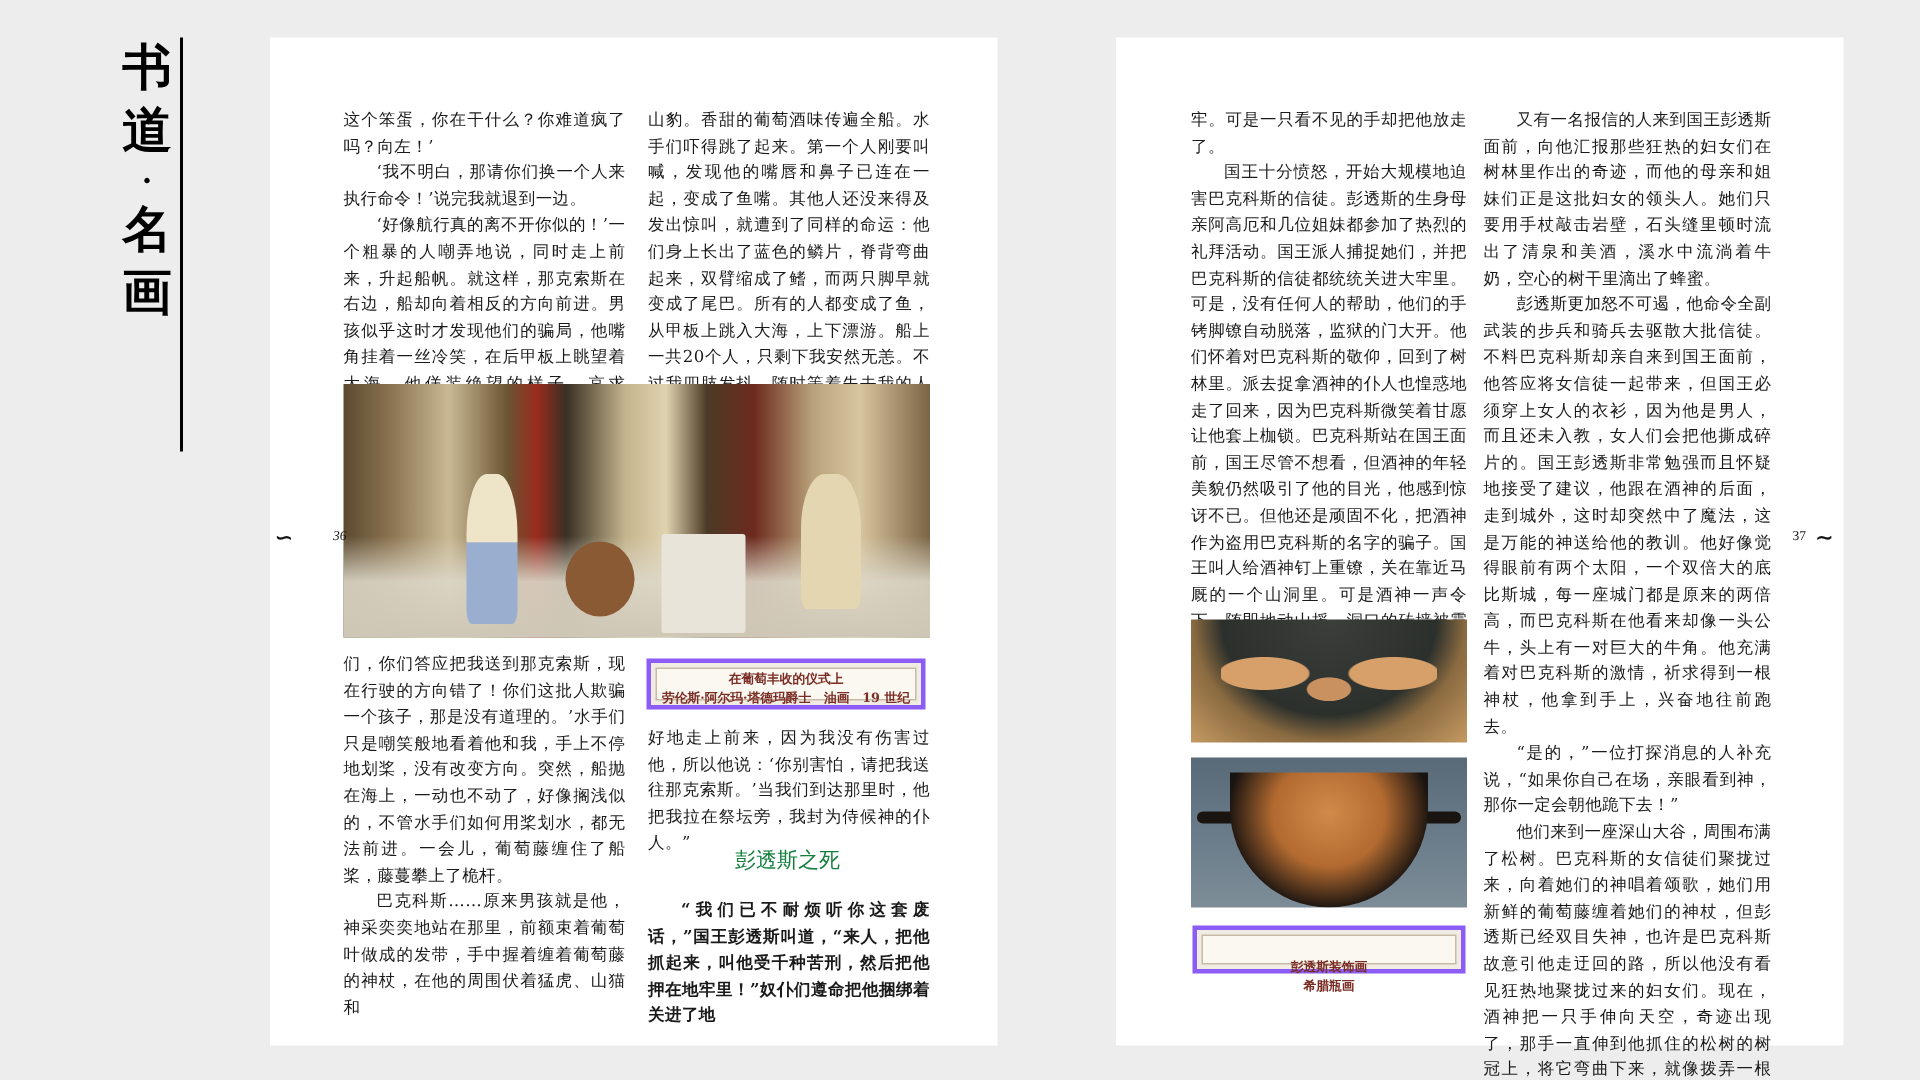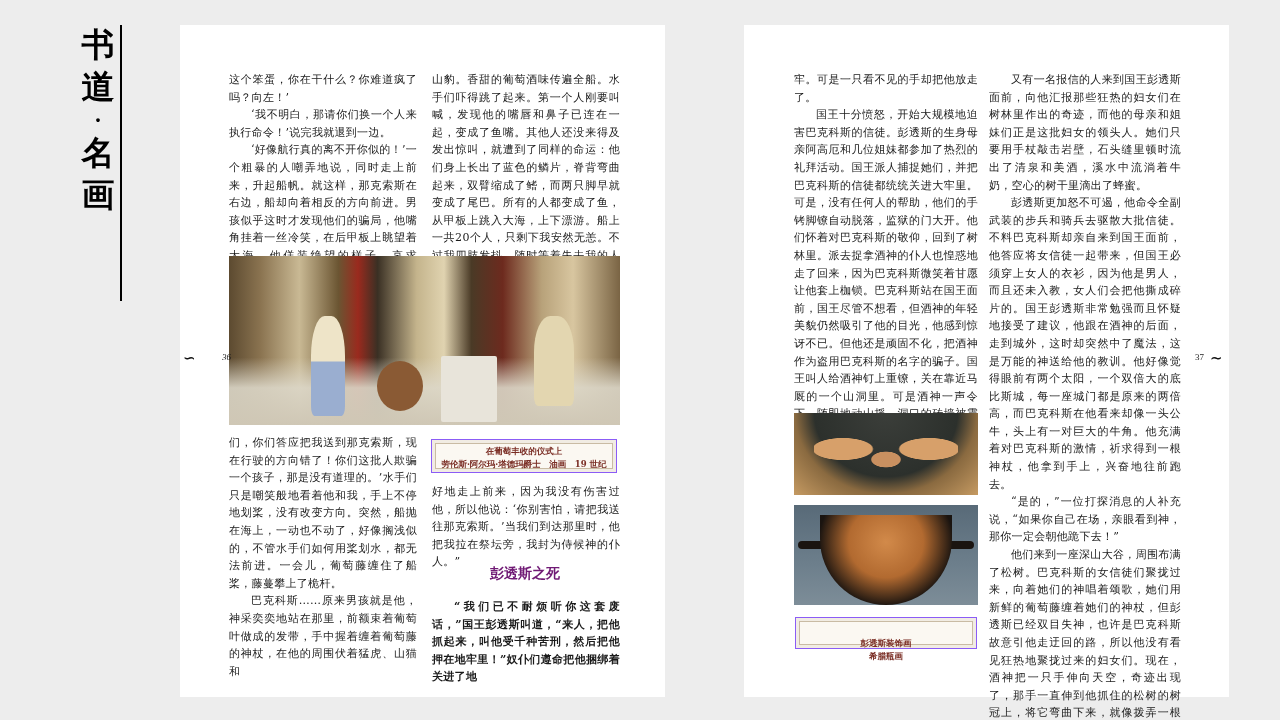--- a/index.html
+++ b/index.html
@@ -14,22 +14,22 @@
   .col{position:absolute;font-size:11px;line-height:17.6px;text-align:justify;letter-spacing:0.3px;}
   .col p{margin:0;}
   .col p.ind{text-indent:2em;}
   .pnum{position:absolute;top:352px;font-size:9px;font-family:"Liberation Serif",serif;}
   .orn{position:absolute;top:349px;font-size:15px;font-weight:bold;color:#111;}
   .painting{position:absolute;left:229px;top:256px;width:391px;height:169px;overflow:hidden;
     background:
       linear-gradient(180deg,rgba(0,0,0,0) 60%,rgba(220,215,200,.9) 78%,#cfc7b5 100%),
       linear-gradient(90deg,#5c4a30 0%,#8a7350 8%,#c9b994 18%,#6b5532 28%,#9a2a1e 33%,#3a3024 38%,#c4b48c 48%,#e0d3b0 55%,#4a3a26 62%,#6d2a1e 70%,#b8a27a 80%,#d8c6a0 88%,#7a6444 100%);}
   .painting .fig{position:absolute;border-radius:40% 40% 10% 10%;}
-  .caption{position:absolute;border:1px solid #8b5cf6;box-shadow:inset 0 0 0 3px #f1ece3, inset 0 0 0 4px #c9bba4;background:#fbf8f2;color:#7a2d24;font-size:8.5px;line-height:13px;text-align:center;font-weight:bold;}
-  .heading{position:absolute;left:430px;top:565px;width:190px;text-align:center;font-family:"DejaVu Sans",sans-serif;font-size:14px;font-weight:bold;color:#701a75;}
+  .caption{position:absolute;border:3px solid #8b5cf6;box-shadow:inset 0 0 0 3px #f1ece3, inset 0 0 0 4px #c9bba4;background:#fbf8f2;color:#7a2d24;font-size:8.5px;line-height:13px;text-align:center;font-weight:bold;}
+  .heading{position:absolute;left:430px;top:565px;width:190px;text-align:center;font-family:"DejaVu Sans",sans-serif;font-size:14px;font-weight:normal;color:#15803d;}
   .vase1{position:absolute;left:794px;top:413px;width:184px;height:82px;overflow:hidden;
     background:radial-gradient(ellipse at 50% 0%,#3b3e3a 0%,#2c302c 55%,#8a6a40 70%,#c59a62 100%);}
   .vase2{position:absolute;left:794px;top:505px;width:184px;height:100px;overflow:hidden;
     background:linear-gradient(180deg,#586a78 0%,#6d7f8c 60%,#7d8d98 100%);}
   .vase2 .bowl{position:absolute;left:26px;top:10px;width:132px;height:90px;border-radius:0 0 70px 70px / 0 0 70px 70px;background:radial-gradient(ellipse at 50% 30%,#d28a4a 0%,#b26a30 40%,#1a1410 72%);}
   .vase2 .h1{position:absolute;left:4px;top:36px;width:30px;height:8px;border-radius:6px;background:#1a1410;}
   .vase2 .h2{position:absolute;right:4px;top:36px;width:30px;height:8px;border-radius:6px;background:#1a1410;}
   .vase1 .figs{position:absolute;left:20px;top:8px;width:144px;height:70px;background:radial-gradient(ellipse at 20% 40%,#d7a06a 0 18%,transparent 19%),radial-gradient(ellipse at 80% 40%,#d7a06a 0 18%,transparent 19%),radial-gradient(ellipse at 50% 55%,#c99060 0 14%,transparent 15%);}
 </style>
 </head>

